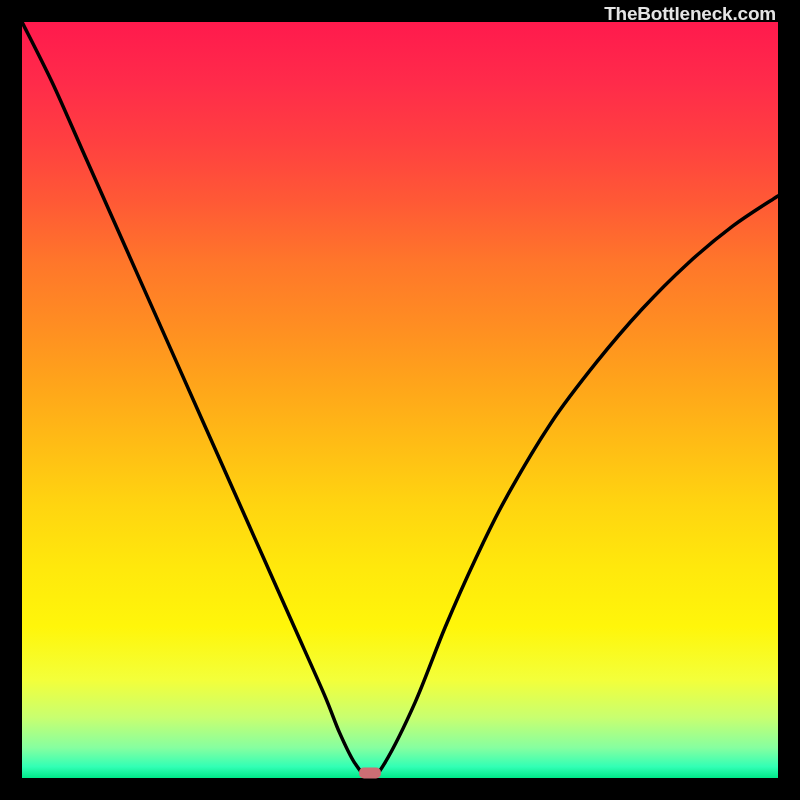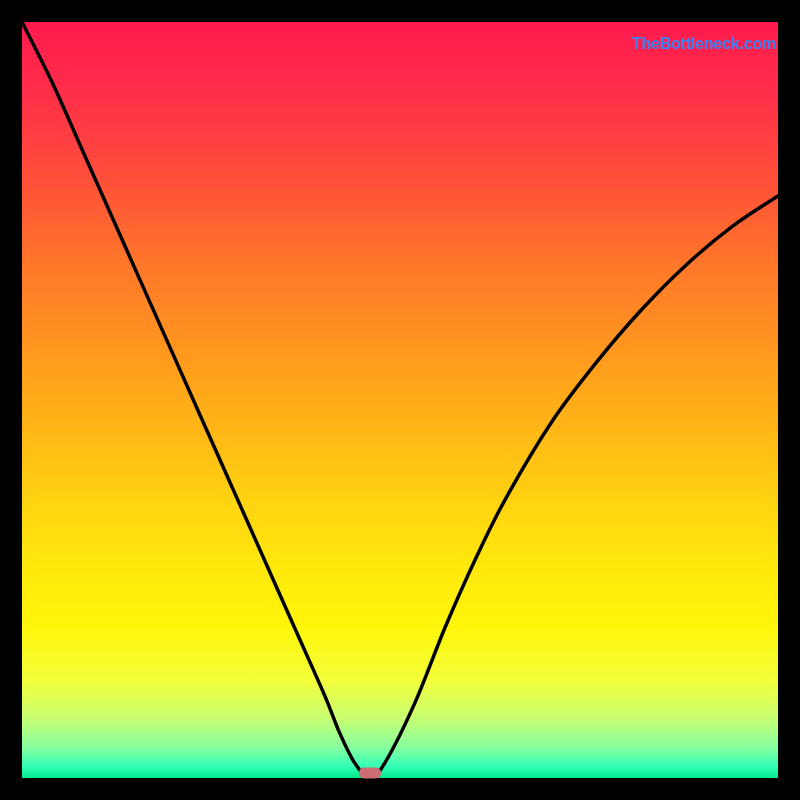--- a/index.html
+++ b/index.html
@@ -48,25 +48,24 @@
     left: 0;
     top: 0;
     width: 756px;
     height: 756px;
   }
   .watermark {
     position: absolute;
     top: 3px;
     right: 24px;
     font-family: Arial, Helvetica, sans-serif;
-    font-size: 16px;
+    font-size: 19px;
     font-weight: bold;
-    color: #3b82f6;
+    color: #e5e5e5;
     letter-spacing: -0.2px;
-    margin-top: 32px;
   }
   .minimum-marker {
     position: absolute;
     width: 22px;
     height: 11px;
     border-radius: 5px;
     background: #cc6e74;
     transform: translate(-50%, -50%);
   }
 </style>

